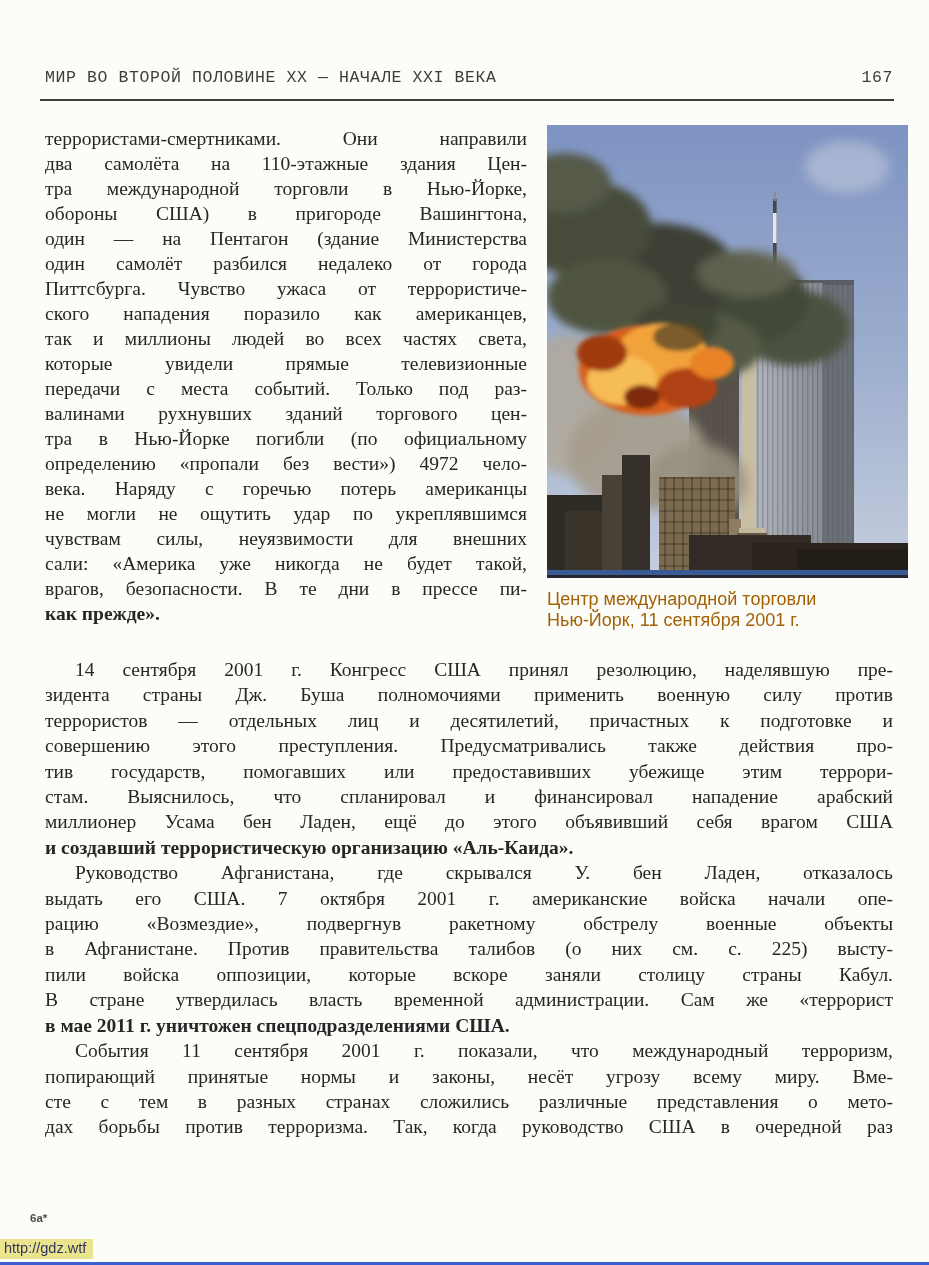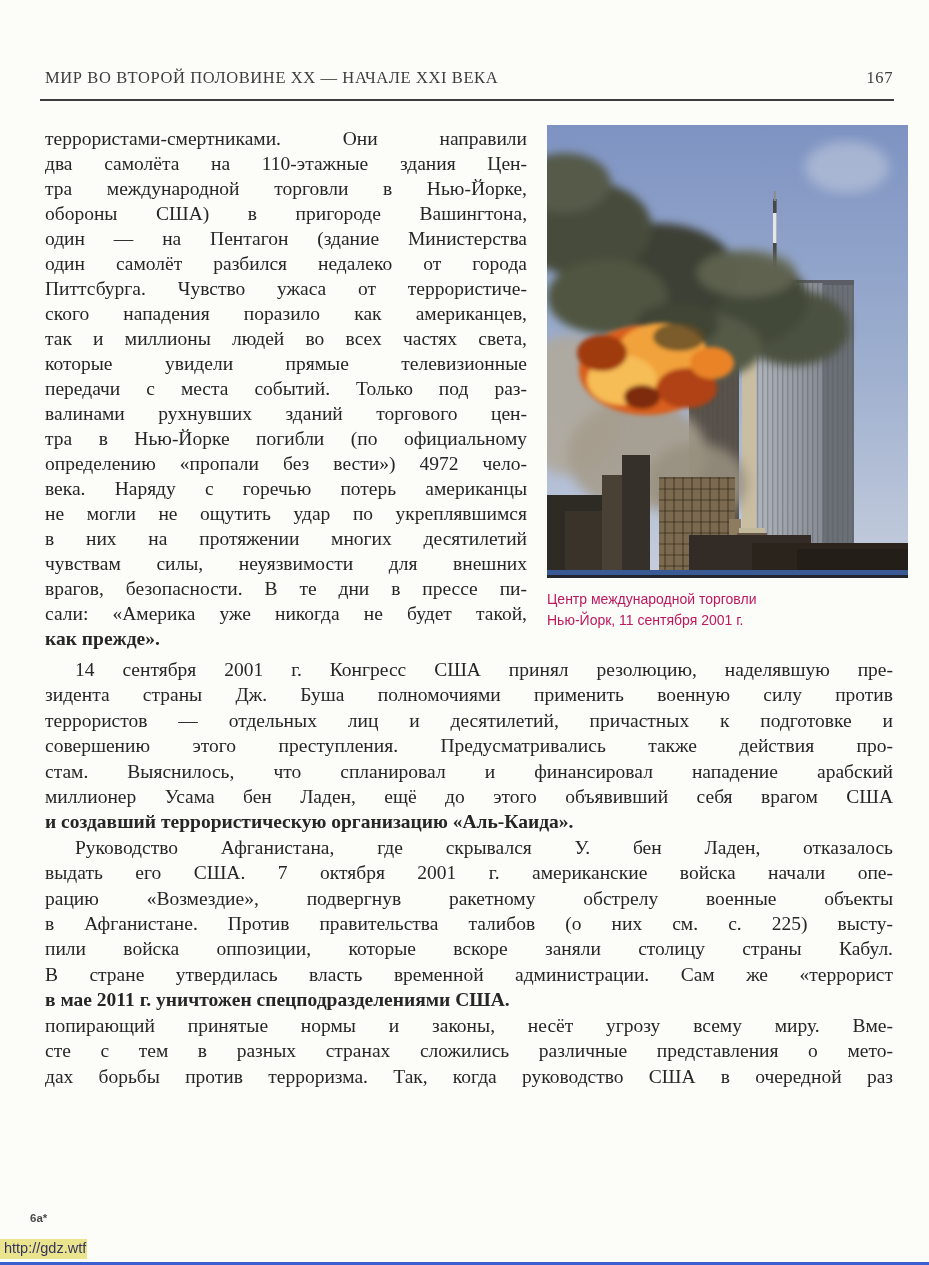--- a/index.html
+++ b/index.html
@@ -5,21 +5,21 @@
   html,body { margin:0; padding:0; background:#e8e8e6; }
   .page {
     position:relative; width:929px; height:1265px; margin:0 auto;
     background:#fcfcf8; overflow:hidden;
     font-family:"Liberation Serif", serif; color:#262626;
   }
   
   .hdr {
     position:absolute; left:45px; right:36px; top:68px;
     display:flex; justify-content:space-between; align-items:baseline;
-    font-family:Liberation Serif, serif; font-size:16.5px;
+    font-family:Liberation Mono, monospace; font-size:16.5px;
     letter-spacing:0.6px; color:#3d3d3d;
   }
   .hdr-rule {
     position:absolute; left:40px; right:35px; top:99px;
     border-top:2px solid #3c3c3c;
   }
   
   .leftcol {
     position:absolute; left:45px; top:126px; width:482px;
     font-size:19.5px; line-height:25px;
@@ -29,31 +29,31 @@
     font-size:19.5px; line-height:25.4px;
   }
   .line { text-align:justify; text-align-last:justify; white-space:normal; }
   .line.last { text-align-last:left;font-weight:bold; }
   .line.indent { text-indent:30px; }
   
   figure { position:absolute; left:547px; top:125px; width:361px; margin:0; }
   .photo { width:361px; height:453px; display:block; }
   figcaption {
     margin-top:11px; font-family:"Liberation Sans", sans-serif;
-    font-size:14px; line-height:21px; color:#be185d;
+    font-size:18px; line-height:21px; color:#a16207;
   }
   
   .sig {
     position:absolute; left:30px; top:1212px;
     font-family:"Liberation Sans", sans-serif; font-size:11.5px; color:#4a4a4a;font-weight:bold;
   }
   .watermark {
     position:absolute; left:0; top:1239px;
     font-family:"Liberation Sans", sans-serif; font-size:14.5px;
-    background:#ebe48f; color:#34345e; padding:1px 1px 3px 4px;
+    background:#ebe48f; color:#34345e; padding:1px 7px 3px 4px;
     text-decoration:none; display:inline-block;
   }
   .scan-edge { position:absolute; left:0; right:0; bottom:0; height:3px; background:#3c5fd0; }
 </style>
 </head>
 <body>
 
 <div class="page" style="background: rgb(252, 252, 248); color: rgb(38, 38, 38);">
 
   <div class="hdr">
@@ -72,24 +72,23 @@
       <div class="line">Питтсбурга. Чувство ужаса от террористиче-</div>
       <div class="line">ского нападения поразило как американцев,</div>
       <div class="line">так и миллионы людей во всех частях света,</div>
       <div class="line">которые увидели прямые телевизионные</div>
       <div class="line">передачи с места событий. Только под раз-</div>
       <div class="line">валинами рухнувших зданий торгового цен-</div>
       <div class="line">тра в Нью-Йорке погибли (по официальному</div>
       <div class="line">определению «пропали без вести») 4972 чело-</div>
       <div class="line">века. Наряду с горечью потерь американцы</div>
       <div class="line">не могли не ощутить удар по укреплявшимся</div>
-      <div class="line">в них на протяжении многих десятилетий</div>
       <div class="line">чувствам силы, неуязвимости для внешних</div>
+      <div class="line">сали: «Америка уже никогда не будет такой,</div>
       <div class="line">врагов, безопасности. В те дни в прессе пи-</div>
-      <div class="line">сали: «Америка уже никогда не будет такой,</div>
       <div class="line last">как прежде».</div>
     </div>
 
   <figure>
     <svg class="photo" viewBox="0 0 361 453" width="361" height="453" aria-hidden="true">
       <defs>
         <linearGradient id="sky" x1="0" y1="0" x2="0" y2="1">
           <stop offset="0" stop-color="#7e93c2"></stop>
           <stop offset="0.55" stop-color="#9fb0cf"></stop>
           <stop offset="1" stop-color="#c6cedd"></stop>
@@ -183,30 +182,32 @@
       <div>Центр международной торговли</div>
       <div>Нью-Йорк, 11 сентября 2001 г.</div>
     </figcaption>
   </figure>
 
   <div class="fullcol">
       <div class="line indent">14 сентября 2001 г. Конгресс США принял резолюцию, наделявшую пре-</div>
       <div class="line">зидента страны Дж. Буша полномочиями применить военную силу против</div>
       <div class="line">террористов — отдельных лиц и десятилетий, причастных к подготовке и</div>
       <div class="line">совершению этого преступления. Предусматривались также действия про-</div>
+      <div class="line">тив государств, помогавших или предоставивших убежище этим террори-</div>
       <div class="line">стам. Выяснилось, что спланировал и финансировал нападение арабский</div>
       <div class="line">миллионер Усама бен Ладен, ещё до этого объявивший себя врагом США</div>
       <div class="line last">и создавший террористическую организацию «Аль-Каида».</div>
       <div class="line indent">Руководство Афганистана, где скрывался У. бен Ладен, отказалось</div>
       <div class="line">выдать его США. 7 октября 2001 г. американские войска начали опе-</div>
       <div class="line">рацию «Возмездие», подвергнув ракетному обстрелу военные объекты</div>
       <div class="line">в Афганистане. Против правительства талибов (о них см. с. 225) высту-</div>
       <div class="line">пили войска оппозиции, которые вскоре заняли столицу страны Кабул.</div>
       <div class="line">В стране утвердилась власть временной администрации. Сам же «террорист</div>
       <div class="line last">в мае 2011 г. уничтожен спецподразделениями США.</div>
+      <div class="line indent">События 11 сентября 2001 г. показали, что международный терроризм,</div>
       <div class="line">попирающий принятые нормы и законы, несёт угрозу всему миру. Вме-</div>
       <div class="line">сте с тем в разных странах сложились различные представления о мето-</div>
       <div class="line">дах борьбы против терроризма. Так, когда руководство США в очередной раз</div>
     </div>
 
   <div class="sig">6а*</div>
   <a class="watermark" href="#" style="background: rgb(235, 228, 143); color: rgb(52, 52, 94);">http://gdz.wtf</a>
   <div class="scan-edge" style="background: rgb(60, 95, 208);"></div>
 
 </div>

